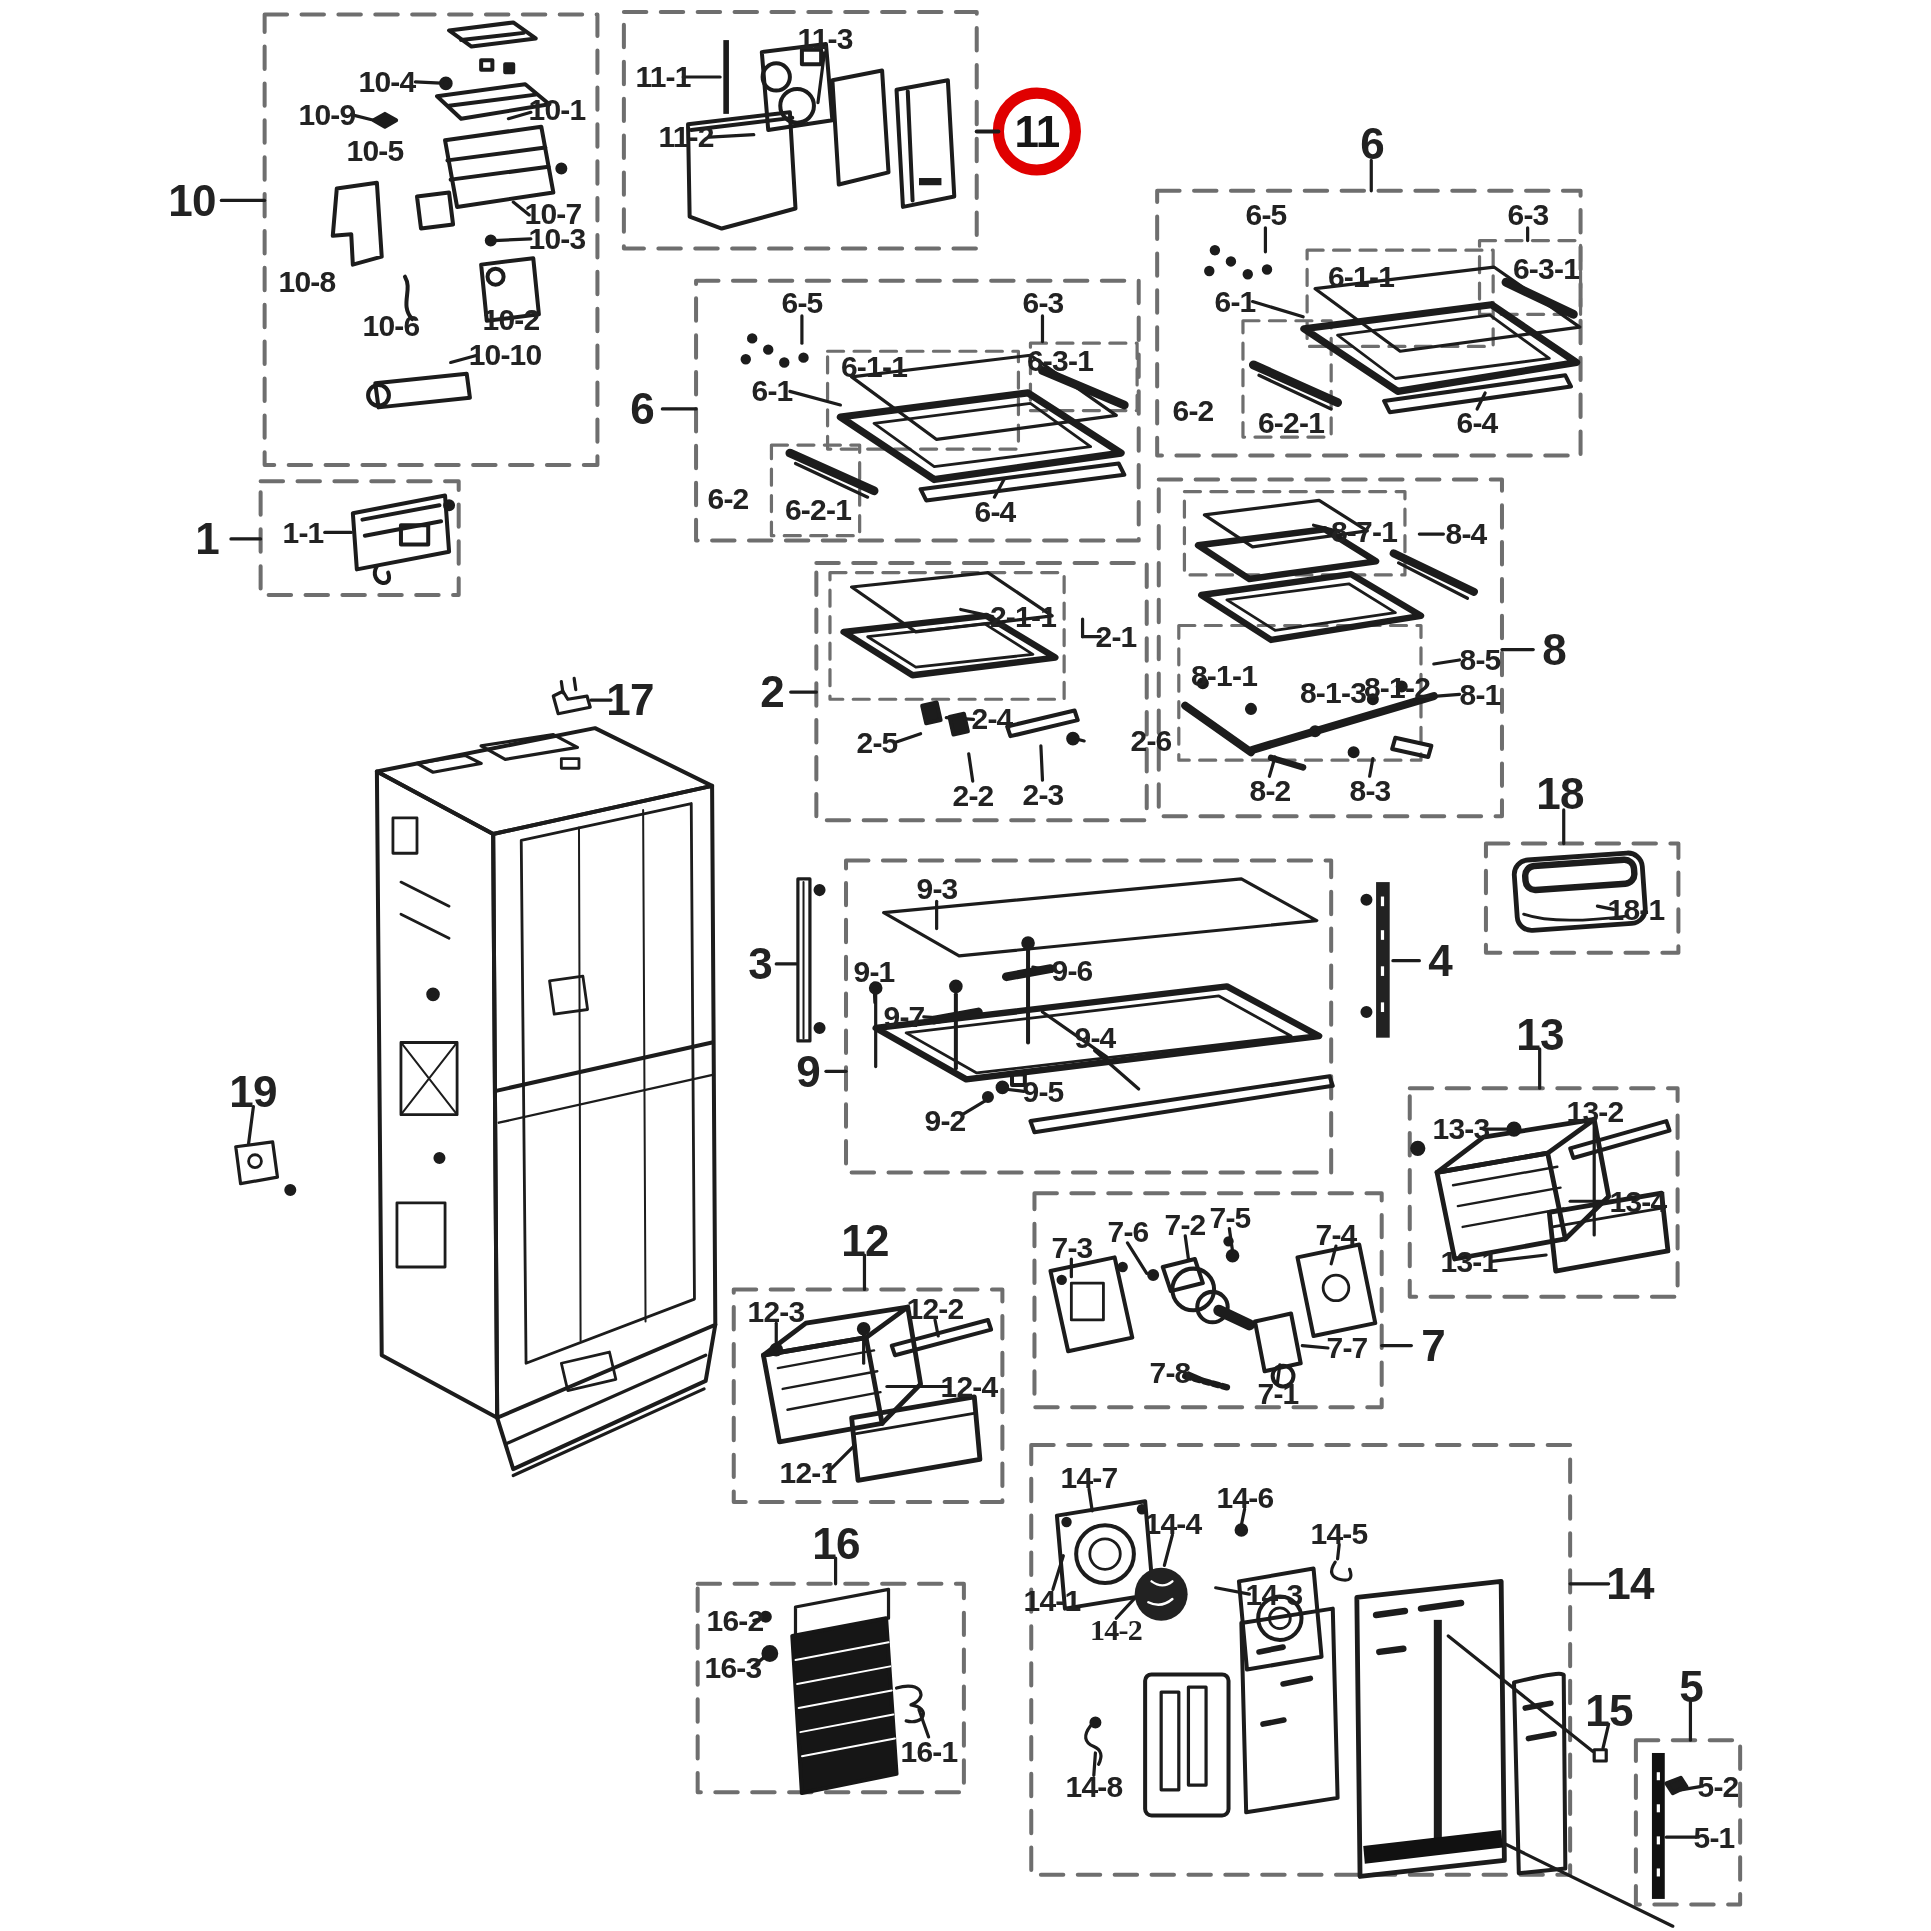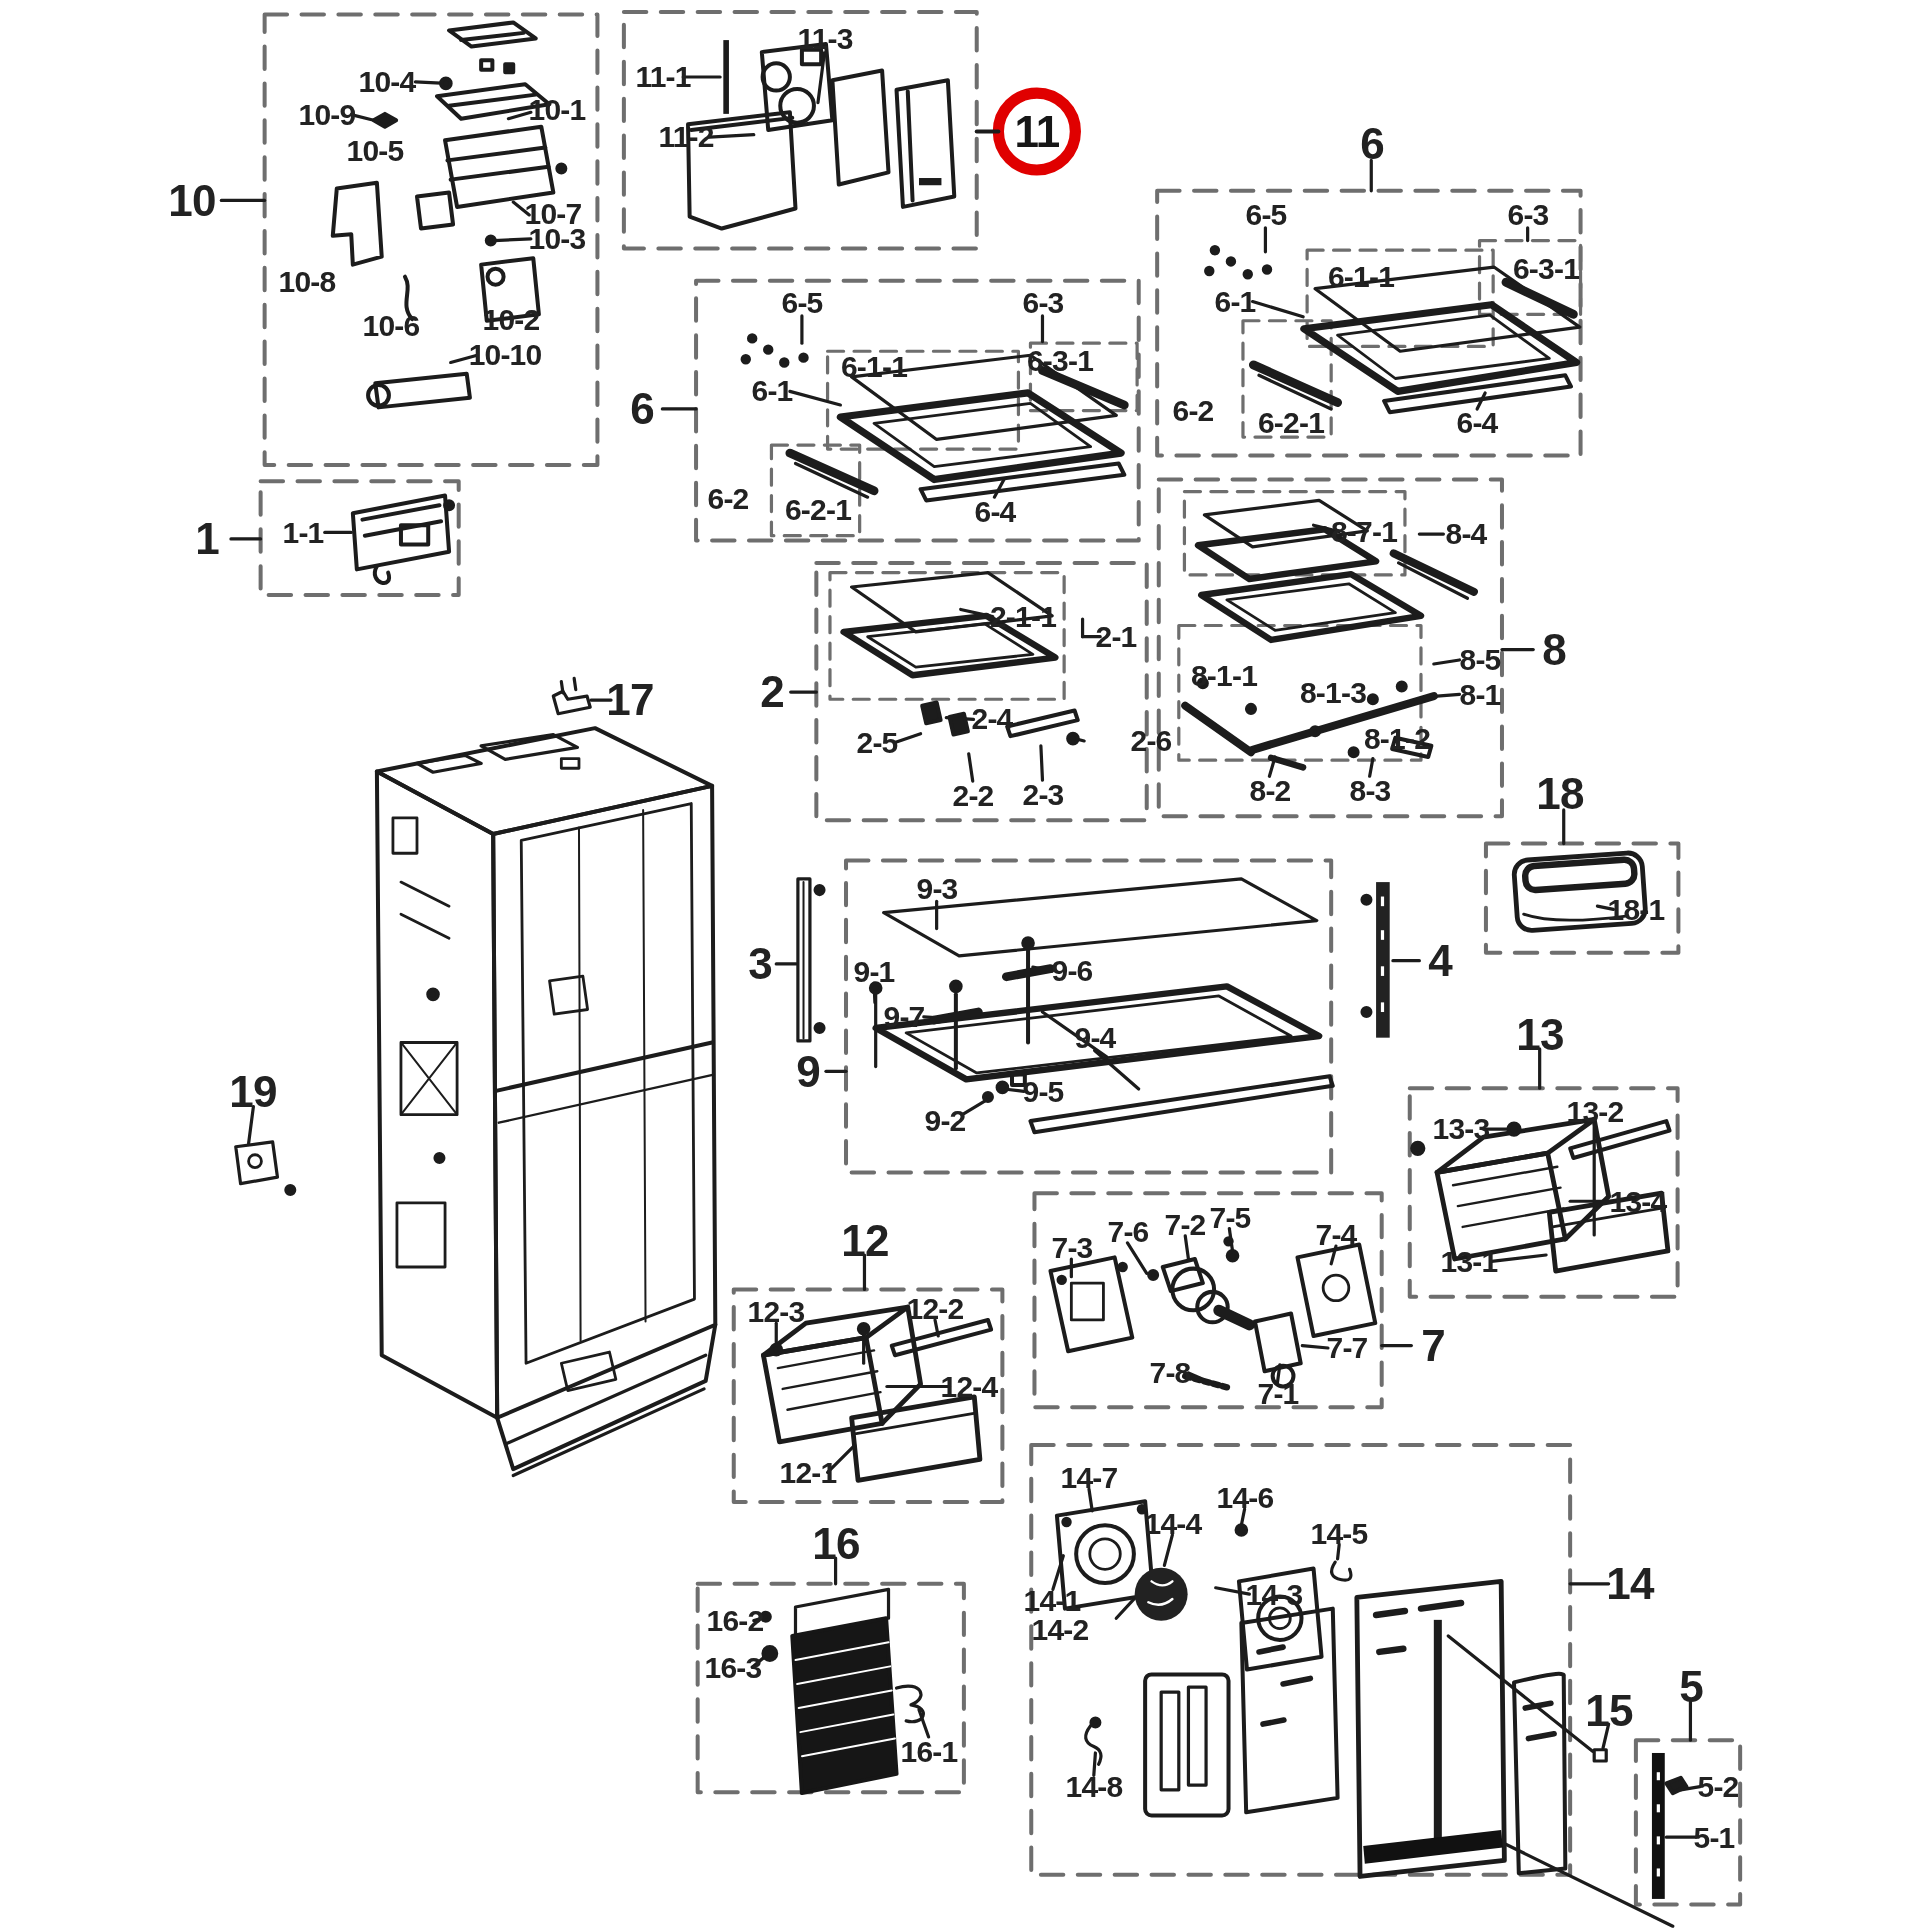--- a/index.html
+++ b/index.html
@@ -479,21 +479,21 @@
       <span class="lbl md" style="left: 877px; top: 743px;">2-5</span>
       <span class="lbl md" style="left: 1103px; top: 741px; margin-left: 48px;">2-6</span>
       <span class="lbl md" style="left: 973px; top: 796px;">2-2</span>
       <span class="lbl md" style="left: 1043px; top: 795px;">2-3</span>
       <span class="lbl md" style="left: 1364px; top: 532px;">8-7-1</span>
       <span class="lbl md" style="left: 1466px; top: 534px;">8-4</span>
       <span class="lbl md" style="left: 1480px; top: 660px;">8-5</span>
       <span class="lbl md" style="left: 1480px; top: 695px;">8-1</span>
       <span class="lbl md" style="left: 1224px; top: 676px;">8-1-1</span>
       <span class="lbl md" style="left: 1333px; top: 693px;">8-1-3</span>
-      <span class="lbl md" style="left: 1397px; top: 739px;">8-1-2</span>
+      <span class="lbl md" style="left: 1397px; top: 688px;">8-1-2</span>
       <span class="lbl md" style="left: 1270px; top: 791px;">8-2</span>
       <span class="lbl md" style="left: 1370px; top: 791px;">8-3</span>
       <span class="lbl md" style="left: 1636px; top: 910px;">18-1</span>
       <span class="lbl md" style="left: 937px; top: 889px;">9-3</span>
       <span class="lbl md" style="left: 874px; top: 972px;">9-1</span>
       <span class="lbl md" style="left: 1072px; top: 971px;">9-6</span>
       <span class="lbl md" style="left: 904px; top: 1017px;">9-7</span>
       <span class="lbl md" style="left: 1095px; top: 1038px;">9-4</span>
       <span class="lbl md" style="left: 1043px; top: 1092px;">9-5</span>
       <span class="lbl md" style="left: 945px; top: 1121px;">9-2</span>
@@ -514,21 +514,21 @@
       <span class="lbl md" style="left: 1170px; top: 1373px;">7-8</span>
       <span class="lbl md" style="left: 1278px; top: 1394px;">7-1</span>
       <span class="lbl md" style="left: 735px; top: 1621px;">16-2</span>
       <span class="lbl md" style="left: 733px; top: 1668px;">16-3</span>
       <span class="lbl md" style="left: 929px; top: 1752px;">16-1</span>
       <span class="lbl md" style="left: 1089px; top: 1478px; text-align: center;">14-7</span>
       <span class="lbl md" style="left: 1173px; top: 1524px;">14-4</span>
       <span class="lbl md" style="left: 1245px; top: 1498px;">14-6</span>
       <span class="lbl md" style="left: 1339px; top: 1534px;">14-5</span>
       <span class="lbl md" style="left: 1052px; top: 1601px;">14-1</span>
-      <span class="lbl md" style="left: 1060px; top: 1630px;">14-2</span>
+      <span class="lbl md" style="left: 1116px; top: 1630px; font-family: Liberation Serif, serif;">14-2</span>
       <span class="lbl md" style="left: 1274px; top: 1595px;">14-3</span>
       <span class="lbl md" style="left: 1094px; top: 1787px;">14-8</span>
       <span class="lbl md" style="left: 1718px; top: 1787px; text-align: center;">5-2</span>
       <span class="lbl md" style="left: 1714px; top: 1838px;">5-1</span>
     </div>
 
 </div>
 
 
 </body></html>

